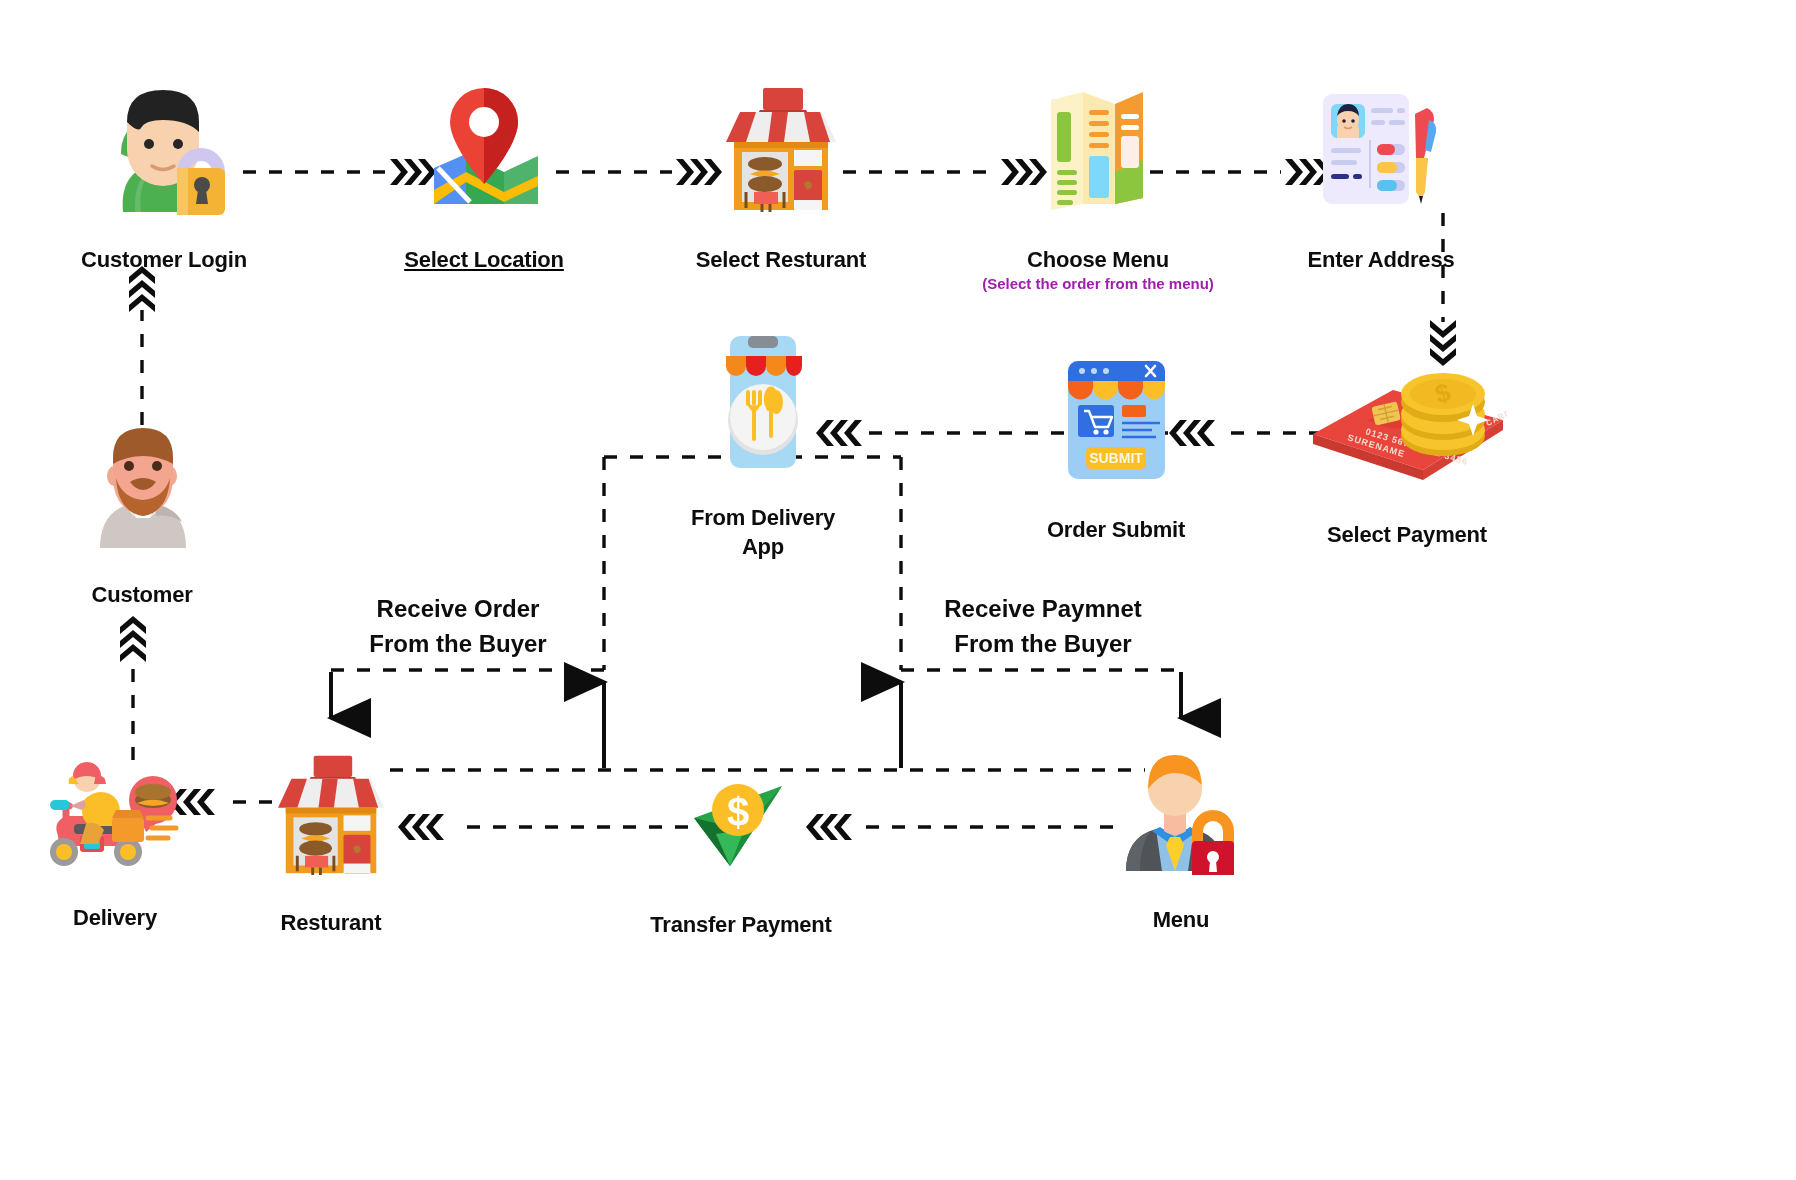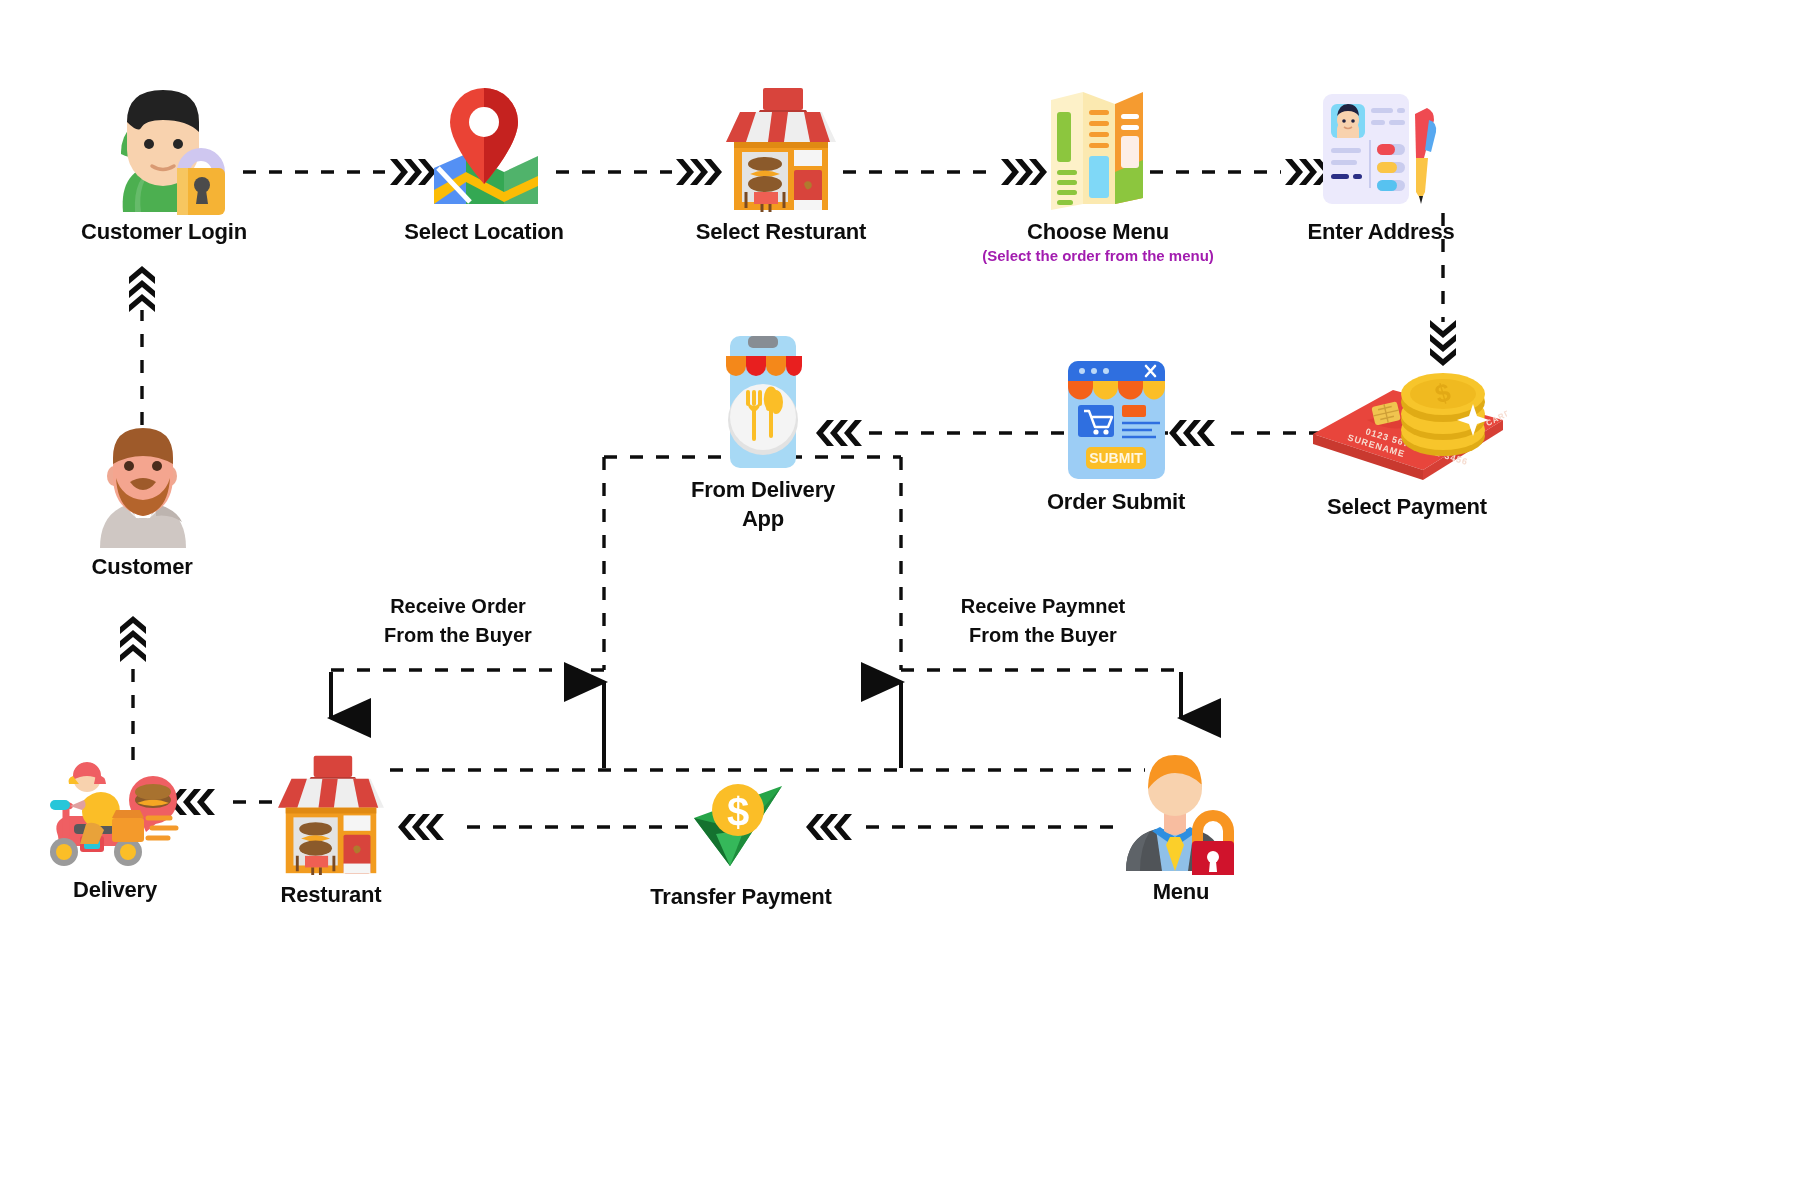--- a/index.html
+++ b/index.html
@@ -7,25 +7,25 @@
     width:1796px;height:1180px;position:relative;overflow:hidden;
     font-family:"Liberation Sans", sans-serif;
     -webkit-font-smoothing:antialiased;
   }
   .stage{position:absolute;left:0;top:0;width:1796px;height:1180px;}
   .svg-layer{position:absolute;left:0;top:0;width:1796px;height:1180px;pointer-events:none;}
   .node{position:absolute;display:flex;flex-direction:column;align-items:center;}
   .node .art{position:relative;}
   .label{
     font-weight:bold;color:#0d0d0d;text-align:center;line-height:1.18;
-    letter-spacing:-0.2px;white-space:pre;
+    letter-spacing:-0.2px;white-space:pre;margin-top:28px;
   }
   .lbl-22{font-size:22px;}
   .sub{font-size:15px;font-weight:bold;color:#a21caf;text-align:center;margin-top:2px;white-space:pre;}
-  .float-label{position:absolute;font-weight:bold;font-size:20px;color:#0d0d0d;text-align:center;line-height:1.45;white-space:pre;}
+  .float-label{position:absolute;font-weight:bold;font-size:24px;color:#0d0d0d;text-align:center;line-height:1.45;white-space:pre;}
 </style>
 </head>
 <body>
 
 <div class="stage">
 
   <svg class="svg-layer" viewBox="0 0 1796 1180">
     <defs>
       <g id="chev-r">
         <path d="M0,-13 L11,0 L0,13 L7,13 L18,0 L7,-13 Z" fill="#0d0d0d"></path>
@@ -148,21 +148,21 @@
         <path d="M88 92 a24 24 0 0 1 48 0 v16 h-13 v-16 a11 11 0 0 0 -22 0 v16 h-13z" fill="#cfc7f0"></path>
         <rect x="88" y="88" width="48" height="47" rx="6" fill="#f5b335"></rect>
         <rect x="88" y="88" width="11" height="47" fill="#f7c660"></rect>
         <circle cx="113" cy="105" r="8" fill="#4b4b4b"></circle>
         <path d="M109 110 h8 l2 14 h-12z" fill="#4b4b4b"></path>
       </svg>
     </div>
     <div class="label lbl-22">Customer Login</div>
   </div>
 
-  <div class="node" style="left:389px;top:80px;width:190px;">
+  <div class="node" style="left:389px;top:80px;width:190px;text-decoration:underline;">
     <div class="art">
       <svg width="140" height="135" viewBox="0 0 140 135">
         <path d="M20 88 L52 74 L90 92 L124 76 v48 H20z" fill="#f2f2f2"></path>
         <path d="M20 88 L52 74 v50 H20z" fill="#4285f4" opacity="0.9"></path>
         <path d="M52 74 L90 92 v32 H52z" fill="#34a853"></path>
         <path d="M90 92 L124 76 v48 H90z" fill="#34a853" opacity="0.85"></path>
         <path d="M20 110 L52 92 L90 112 L124 96 v10 L90 122 L52 102 L20 124z" fill="#fbbc05"></path>
         <path d="M24 88 L56 122" stroke="#ffffff" stroke-width="5" fill="none"></path>
         <path d="M70 8 a34 34 0 0 1 34 34 c0 24 -34 62 -34 62 S36 66 36 42 A34 34 0 0 1 70 8z" fill="#ea4335"></path>
         <path d="M70 8 a34 34 0 0 1 34 34 c0 24 -34 62 -34 62z" fill="#c5221f"></path>

